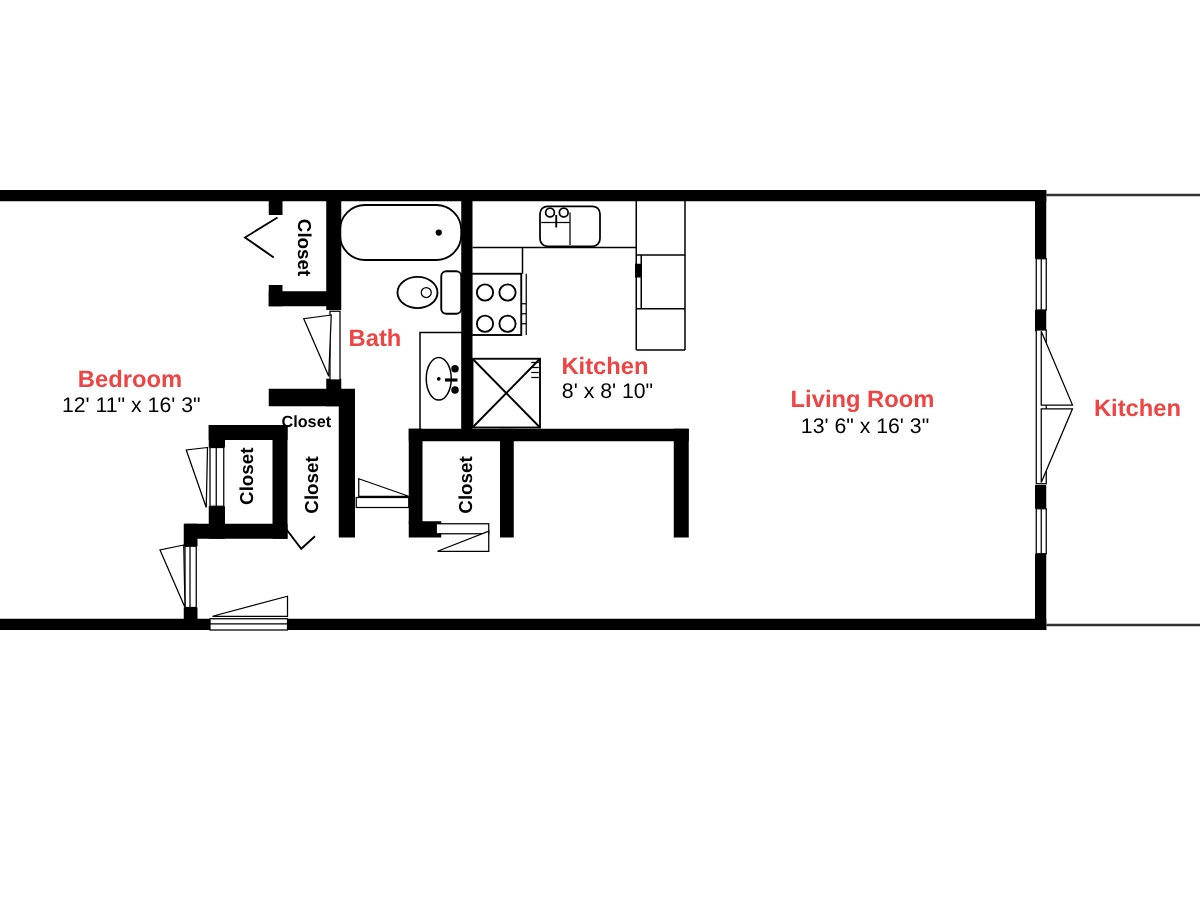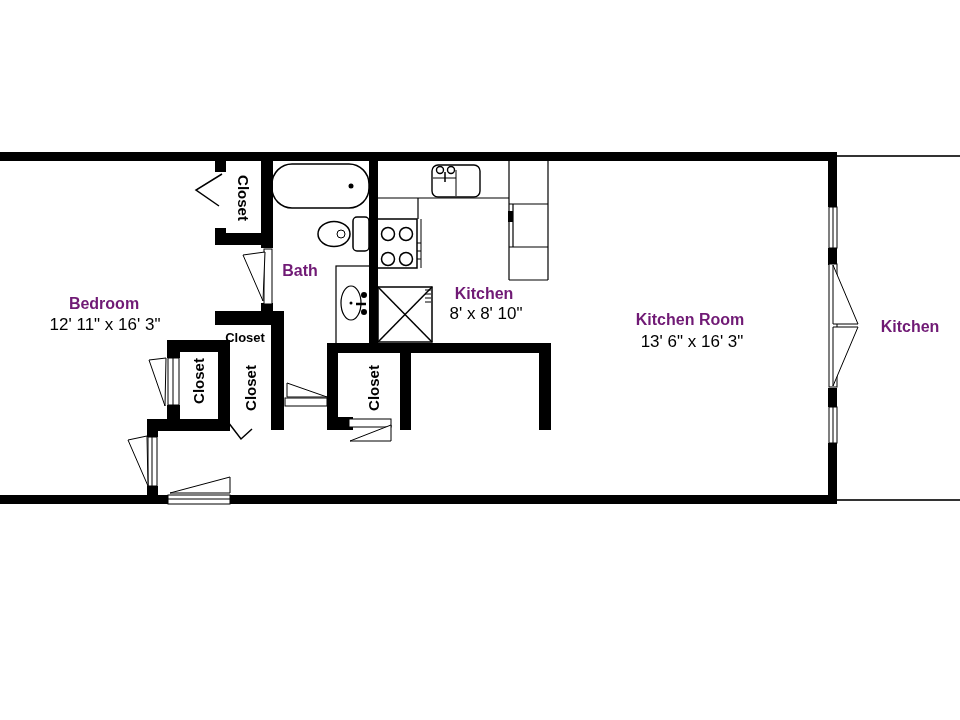--- a/index.html
+++ b/index.html
@@ -1,20 +1,20 @@
 <!DOCTYPE html>
 <html><head>
 <meta charset="utf-8">
 <style>
   html,body{margin:0;padding:0;background:#fff;}
   #stage{position:relative;width:960px;height:720px;background:#ffffff;overflow:hidden;
          font-family:"Liberation Sans", sans-serif;}
   .w{position:absolute;background:#000;}
-  .lbl{position:absolute;transform:translate(-50%,-50%);font-weight:bold;font-size:16px;
-       color:#701a75;white-space:nowrap;line-height:1;}
+  .lbl{position:absolute;transform:translate(-50%,-50%);font-weight:bold;font-size:19px;
+       color:#ef4444;white-space:nowrap;line-height:1;}
   .dim{position:absolute;transform:translate(-50%,-50%);font-weight:normal;font-size:17px;
        color:#000;white-space:nowrap;line-height:1;}
   .vlbl{position:absolute;font-weight:bold;font-size:15px;color:#000;white-space:nowrap;line-height:1;}
   .rot-cw{transform:translate(-50%,-50%) rotate(90deg);}
   .rot-ccw{transform:translate(-50%,-50%) rotate(-90deg);}
   .slbl{position:absolute;transform:translate(-50%,-50%);font-weight:bold;font-size:13px;
         color:#000;white-space:nowrap;line-height:1;}
   svg{position:absolute;left:0;top:0;}
 </style>
 </head>
@@ -182,21 +182,21 @@
   </svg>
 
   <div class="lbl" style="left:104px;top:304px">Bedroom</div>
   <div class="dim" style="left:105px;top:324px">12' 11" x 16' 3"</div>
 
   <div class="lbl" style="left:300px;top:271px">Bath</div>
 
   <div class="lbl" style="left:484px;top:294px">Kitchen</div>
   <div class="dim" style="left:486px;top:313px">8' x 8' 10"</div>
 
-  <div class="lbl" style="left:690px;top:320px">Kitchen Room</div>
+  <div class="lbl" style="left:690px;top:320px">Living Room</div>
   <div class="dim" style="left:692px;top:341px">13' 6" x 16' 3"</div>
 
   <div class="lbl" style="left:910px;top:327px">Kitchen</div>
 
   <div class="vlbl rot-cw" style="left:243px;top:198px">Closet</div>
   <div class="slbl" style="left:245px;top:337px">Closet</div>
   <div class="vlbl rot-ccw" style="left:198px;top:381px">Closet</div>
   <div class="vlbl rot-ccw" style="left:250px;top:388px">Closet</div>
   <div class="vlbl rot-ccw" style="left:373px;top:388px">Closet</div>
 

